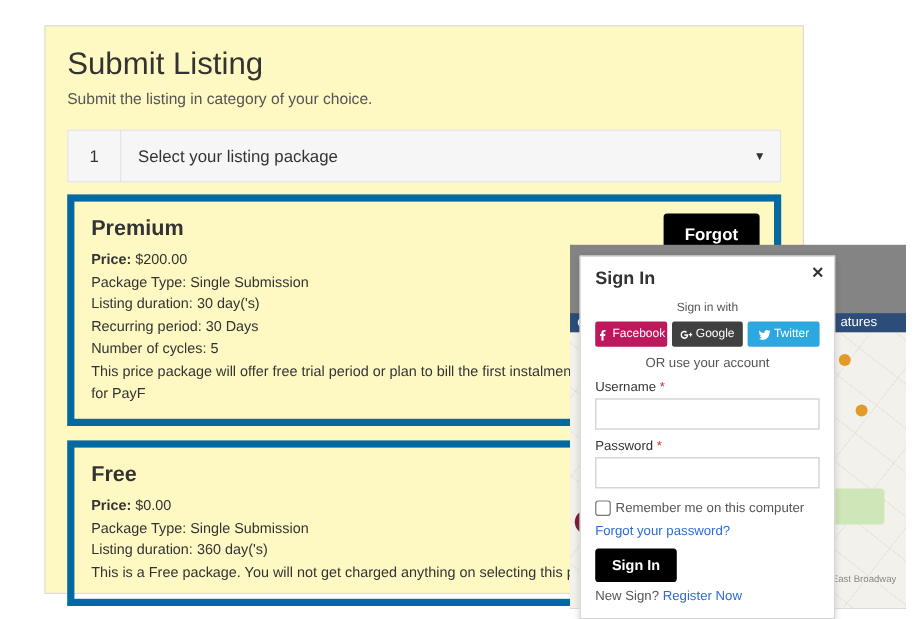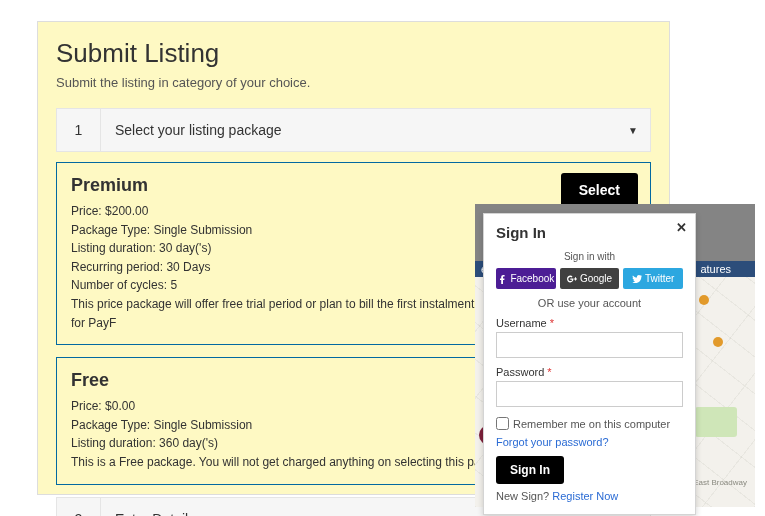--- a/index.html
+++ b/index.html
@@ -7,24 +7,24 @@
 
 .listing-panel { position: absolute; left: 17px; top: 21px; width: 633px; height: 474px; border: 1px solid #ddd; background: #fef9c3; padding: 16px 18px; margin-left: 20px; }
 .listing-panel h1 { font-size: 26px; font-weight: 400; margin-bottom: 6px; }
 .listing-panel .subtitle { font-size: 13px; color: #555; margin-bottom: 18px; }
 
 .step-row { display: flex; align-items: center; border: 1px solid #e5e5e5; background: #f6f6f6; height: 44px; margin-bottom: 10px; }
 .step-row .num { width: 44px; text-align: center; font-size: 14px; border-right: 1px solid #e5e5e5; line-height: 44px; }
 .step-row .label { flex: 1; padding-left: 14px; font-size: 14px; }
 .step-row .caret { width: 34px; text-align: center; font-size: 10px; color: #333; }
 
-.pkg { border: 1px solid #0369a1; padding: 12px 14px; margin-bottom: 12px; position: relative; }
+.pkg { border: 6px solid #0369a1; padding: 12px 14px; margin-bottom: 12px; position: relative; }
 .pkg h2 { font-size: 18px; font-weight: 700; margin-bottom: 6px; }
 .pkg .line { font-size: 12px; color: #333; line-height: 1.55; }
-.pkg .line .lbl { font-weight: 400; }
+.pkg .line .lbl { font-weight: 700; }
 .select-btn { position: absolute; right: 12px; top: 10px; background: #000; color: #fff; border: none; padding: 9px 18px; font-size: 14px; font-weight: 700; border-radius: 3px; cursor: pointer; }
 
 .modal-wrap { position: absolute; left: 475px; top: 204px; width: 280px; height: 303px; background: #848484; }
 .map-strip { position: absolute; left: 0; top: 57px; width: 100%; height: 16px; background: #2c4d7a; }
 .nav-frag1, .nav-frag2 { color: #fff; font-size: 11px; position: absolute; top: 59px; }
 .nav-frag1 { left: 6px; }
 .nav-frag2 { right: 24px; }
 .map-bg { position: absolute; left: 0; top: 73px; width: 100%; height: 230px; background: #f3f1ec; overflow: hidden; }
 .map-bg::before { content:""; position:absolute; inset:0; background:
  repeating-linear-gradient(38deg, rgba(200,200,190,.25) 0 1px, transparent 1px 29px),
@@ -37,21 +37,21 @@
 .pin { position:absolute; left:4px; top:148px; width:20px; height:20px; background:#7d1f3a; border-radius:50% 50% 50% 0; transform:rotate(-45deg); }
 .pin::after { content:""; position:absolute; left:6px; top:6px; width:8px; height:8px; background:#fff; border-radius:50%; }
 .map-label { position:absolute; font-size:8px; color:#8a8a80; }
 
 .signin { position: absolute; left: 8px; top: 9px; width: 213px; background: #fff; border: 1px solid #d4d4d4; box-shadow: 0 2px 6px rgba(0,0,0,.18); padding: 10px 12px 12px; }
 .signin .close { position: absolute; right: 8px; top: 6px; font-size: 13px; font-weight: 700; cursor: pointer; }
 .signin h3 { font-size: 15px; font-weight: 700; margin-bottom: 10px; }
 .signin .with { text-align: center; font-size: 10px; color: #555; margin-bottom: 6px; }
 .social-row { display: flex; gap: 4px; margin-bottom: 8px; }
 .social-btn { flex:1; color:#fff; font-size:10px; padding:5px 0; border:none; border-radius:2px; cursor:pointer; display:flex; align-items:center; justify-content:center; gap:3px; }
-.social-btn.fb { background:#4c1d95; } .social-btn.gg { background:#404040; } .social-btn.tw { background:#2ca7e0; }
+.social-btn.fb { background:#be185d; } .social-btn.gg { background:#404040; } .social-btn.tw { background:#2ca7e0; }
 .social-btn .ic { display:inline-block; width:10px; height:10px; }
 .or { text-align:center; font-size:11px; color:#555; margin:6px 0 8px; }
 .field-label { font-size:11px; color:#333; margin-bottom:3px; display:block; }
 .req { color:#d33; }
 .field { width:100%; height:26px; border:1px solid #ccc; padding:0 6px; font-size:12px; margin-bottom:8px; }
 .remember { font-size:11px; color:#555; display:flex; align-items:center; gap:4px; margin:2px 0 4px; }
 .forgot { font-size:11px; color:#2a6bd4; text-decoration:none; display:inline-block; margin-bottom:8px;text-align:right; }
 .signin-btn { background:#000; color:#fff; border:none; padding:7px 14px; font-size:12px; font-weight:700; border-radius:3px; cursor:pointer; margin-bottom:6px; }
 .newuser { font-size:11px; color:#555; }
 .newuser a { color:#2a6bd4; text-decoration:none; }
@@ -66,21 +66,21 @@
   <div class="subtitle">Submit the listing in category of your choice.</div>
 
   <div class="step-row">
     <div class="num">1</div>
     <div class="label">Select your listing package</div>
     <div class="caret">▼</div>
   </div>
 
   <div class="pkg">
     <h2>Premium</h2>
-    <button class="select-btn">Select</button>
+    <button class="select-btn">Forgot</button>
     <div class="line"><span class="lbl">Price:</span> <span>$200.00</span></div>
     <div class="line"><span>Package Type:</span> <span>Single Submission</span></div>
     <div class="line"><span>Listing duration:</span> <span>30 day('s)</span></div>
     <div class="line"><span>Recurring period:</span> <span>30 Days</span></div>
     <div class="line"><span>Number of cycles:</span> <span>5</span></div>
     <div class="line">This price package will offer free trial period or plan to bill the first instalment of a recurring payment only for PayF</div>
   </div>
 
   <div class="pkg">
     <h2>Free</h2>

